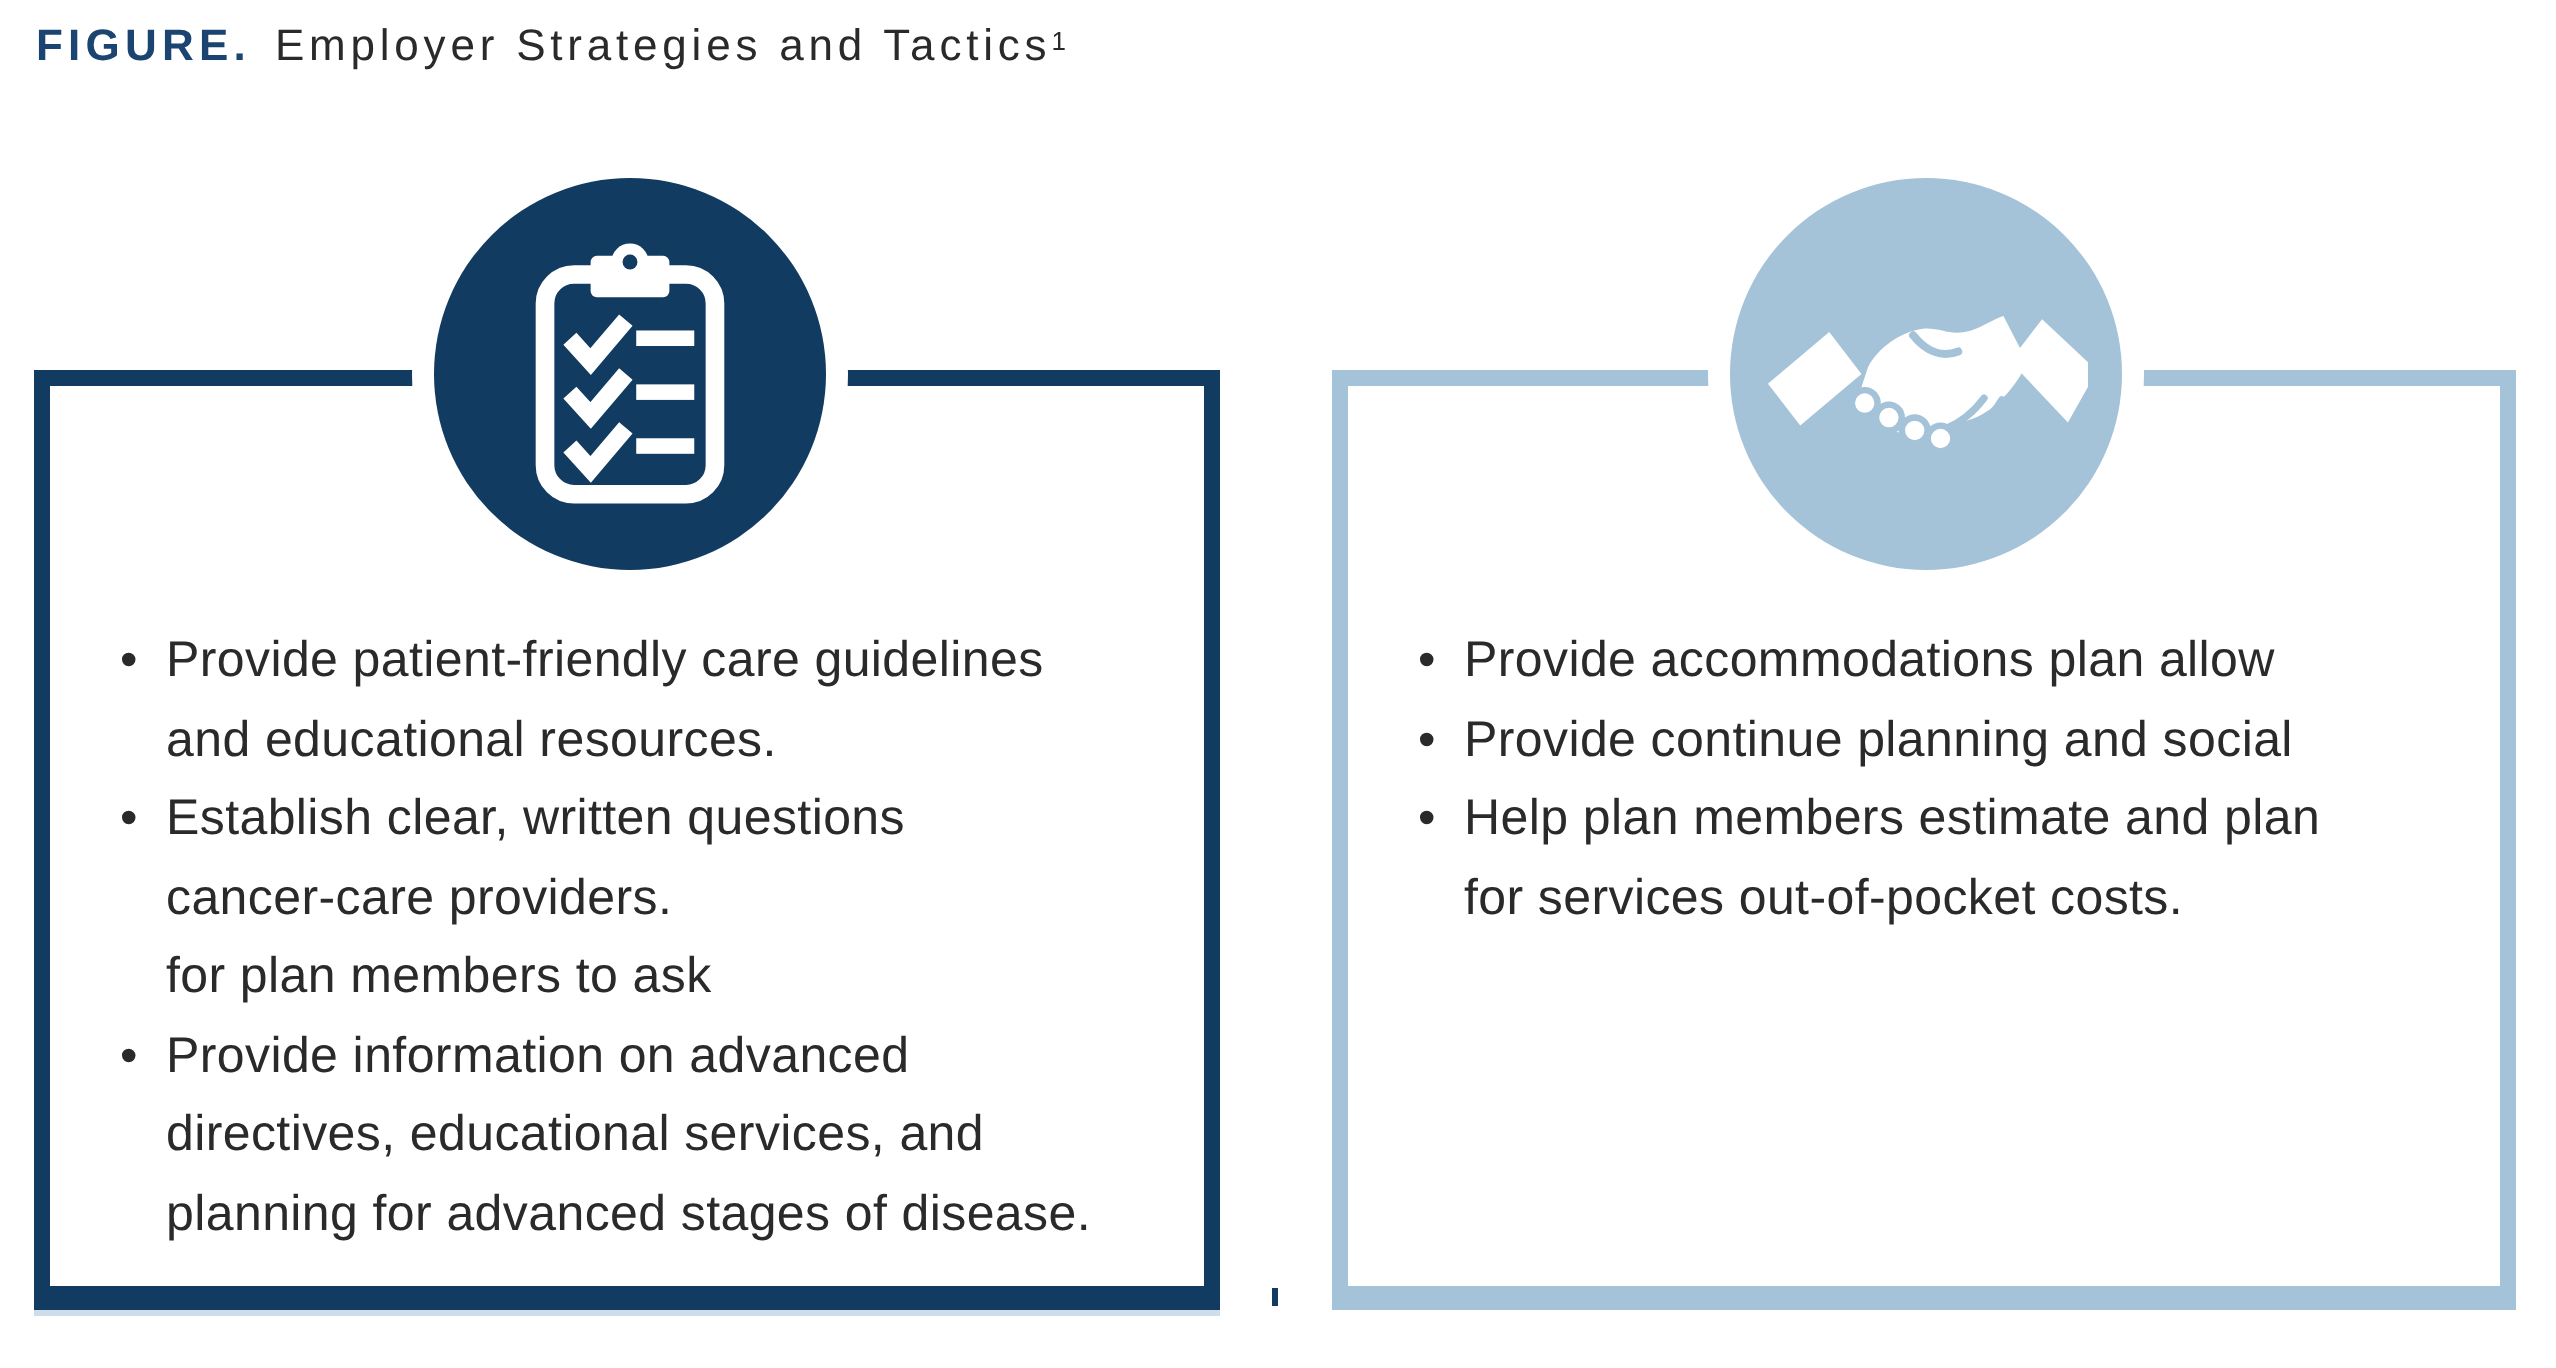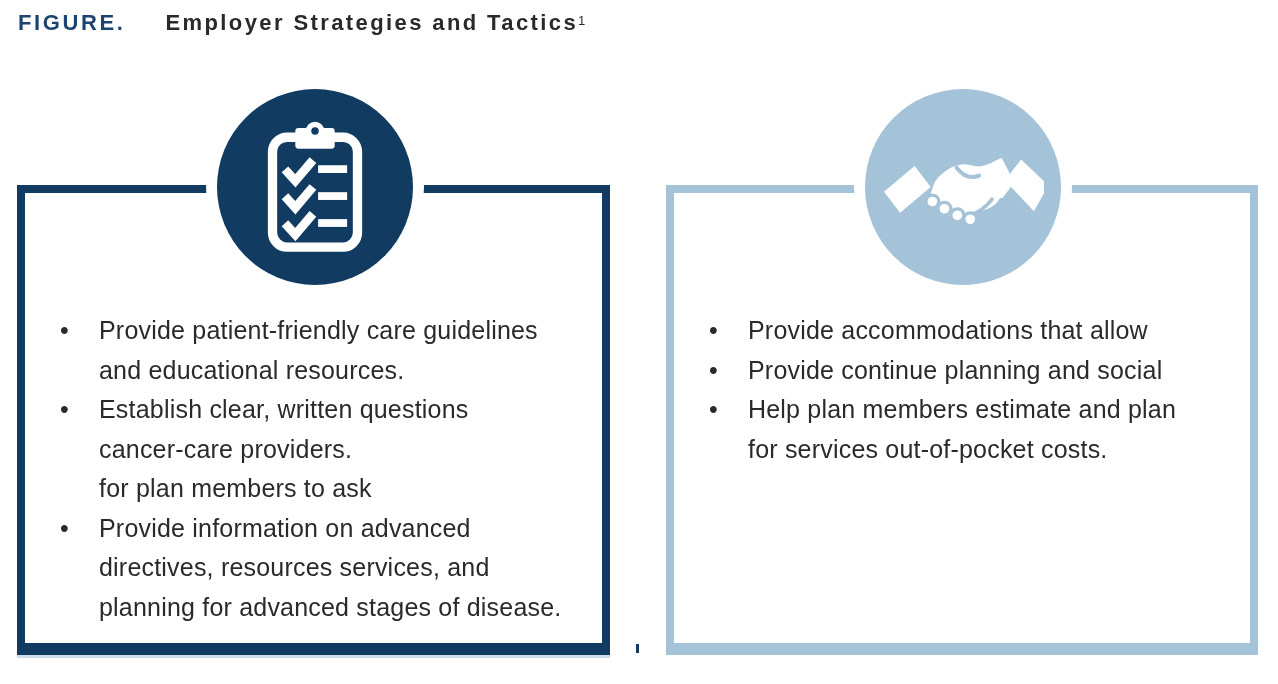--- a/index.html
+++ b/index.html
@@ -17,21 +17,21 @@
   }
   
   .figure-title{
     position:absolute;left:18px;top:10px;
     font-size:22px;line-height:26px;letter-spacing:2.4px;
     white-space:nowrap;
   }
   .figure-title .fig-label{
     color:var(--title-navy);font-weight:700;letter-spacing:2.6px;margin-right:12px;
   }
-  .figure-title .fig-text{font-weight:700;color:var(--text);margin-left:28px;}
+  .figure-title .fig-text{font-weight:400;color:var(--text);}
   .figure-title sup{font-size:13px;letter-spacing:0;vertical-align:top;position:relative;top:-2px;}
 
   
   .panel{
     position:absolute;top:185px;height:470px;box-sizing:border-box;background:#fff;
   }
   .panel-left{
     left:17px;width:593px;
     border:8px solid var(--navy);border-bottom-width:12px;
     box-shadow:0 3px 0 rgba(164,194,216,.55);
@@ -43,21 +43,21 @@
 
   
   .bullets{
     position:absolute;left:35px;top:118px;right:12px;
     margin:0;padding:0;list-style:none;
     font-size:25px;line-height:39.5px;letter-spacing:.2px;color:var(--text);
   }
   .bullets li{display:flex;align-items:flex-start;}
   .bullet-marker{width:23px;flex:none;}
   .bullet-lines{flex:1;min-width:0;}
-  .bullet-line{display:block;white-space:nowrap;margin-left:16px;}
+  .bullet-line{display:block;white-space:nowrap;}
 
   
   .icon-circle{
     position:absolute;top:89px;width:196px;height:196px;border-radius:50%;
     box-shadow:0 0 0 11px #ffffff;
     display:flex;align-items:center;justify-content:center;
     z-index:2;
   }
   .circle-left{left:217px;background:var(--navy);}
   .circle-right{left:865px;background:var(--lblue);}
@@ -90,33 +90,33 @@
       <span class="bullet-lines">
         <span class="bullet-line">Establish clear, written questions</span>
         <span class="bullet-line">cancer-care providers.</span>
         <span class="bullet-line">for plan members to ask</span>
       </span>
     </li>
     <li>
       <span class="bullet-marker">•</span>
       <span class="bullet-lines">
         <span class="bullet-line">Provide information on advanced</span>
-        <span class="bullet-line">directives, resources services, and</span>
+        <span class="bullet-line">directives, educational services, and</span>
         <span class="bullet-line">planning for advanced stages of disease.</span>
       </span>
     </li>
   </ul>
 </div>
 
 <div class="panel panel-right">
   <ul class="bullets">
     <li>
       <span class="bullet-marker">•</span>
       <span class="bullet-lines">
-        <span class="bullet-line">Provide accommodations that allow</span>
+        <span class="bullet-line">Provide accommodations plan allow</span>
       </span>
     </li>
     <li>
       <span class="bullet-marker">•</span>
       <span class="bullet-lines">
         <span class="bullet-line">Provide continue planning and social</span>
       </span>
     </li>
     <li>
       <span class="bullet-marker">•</span>

